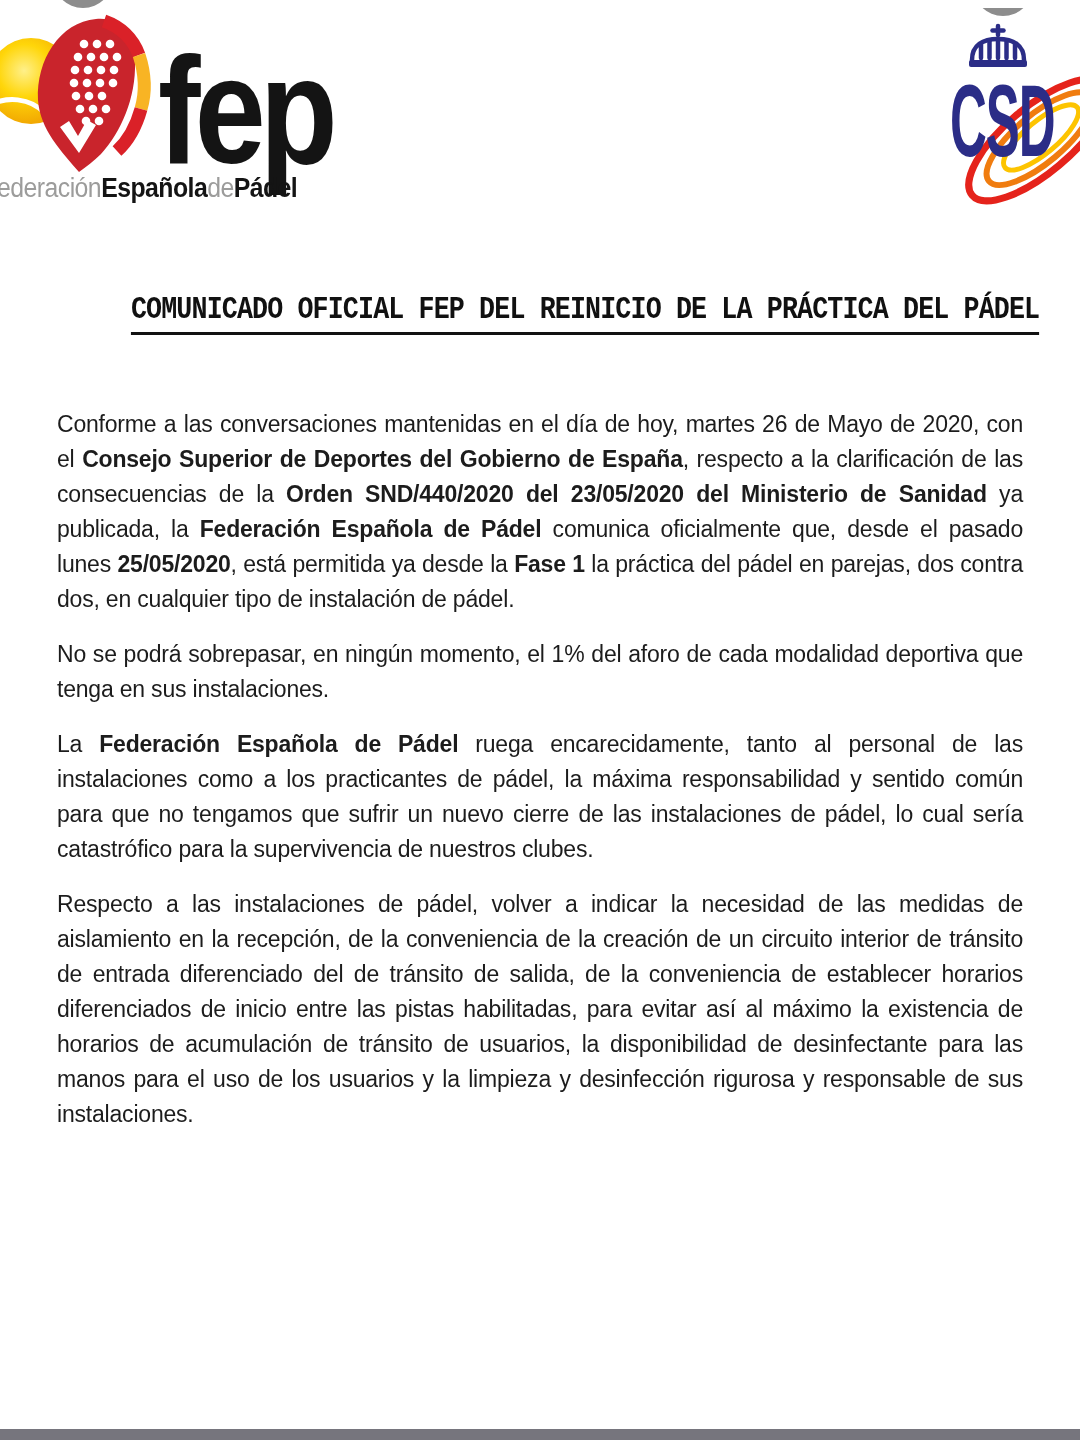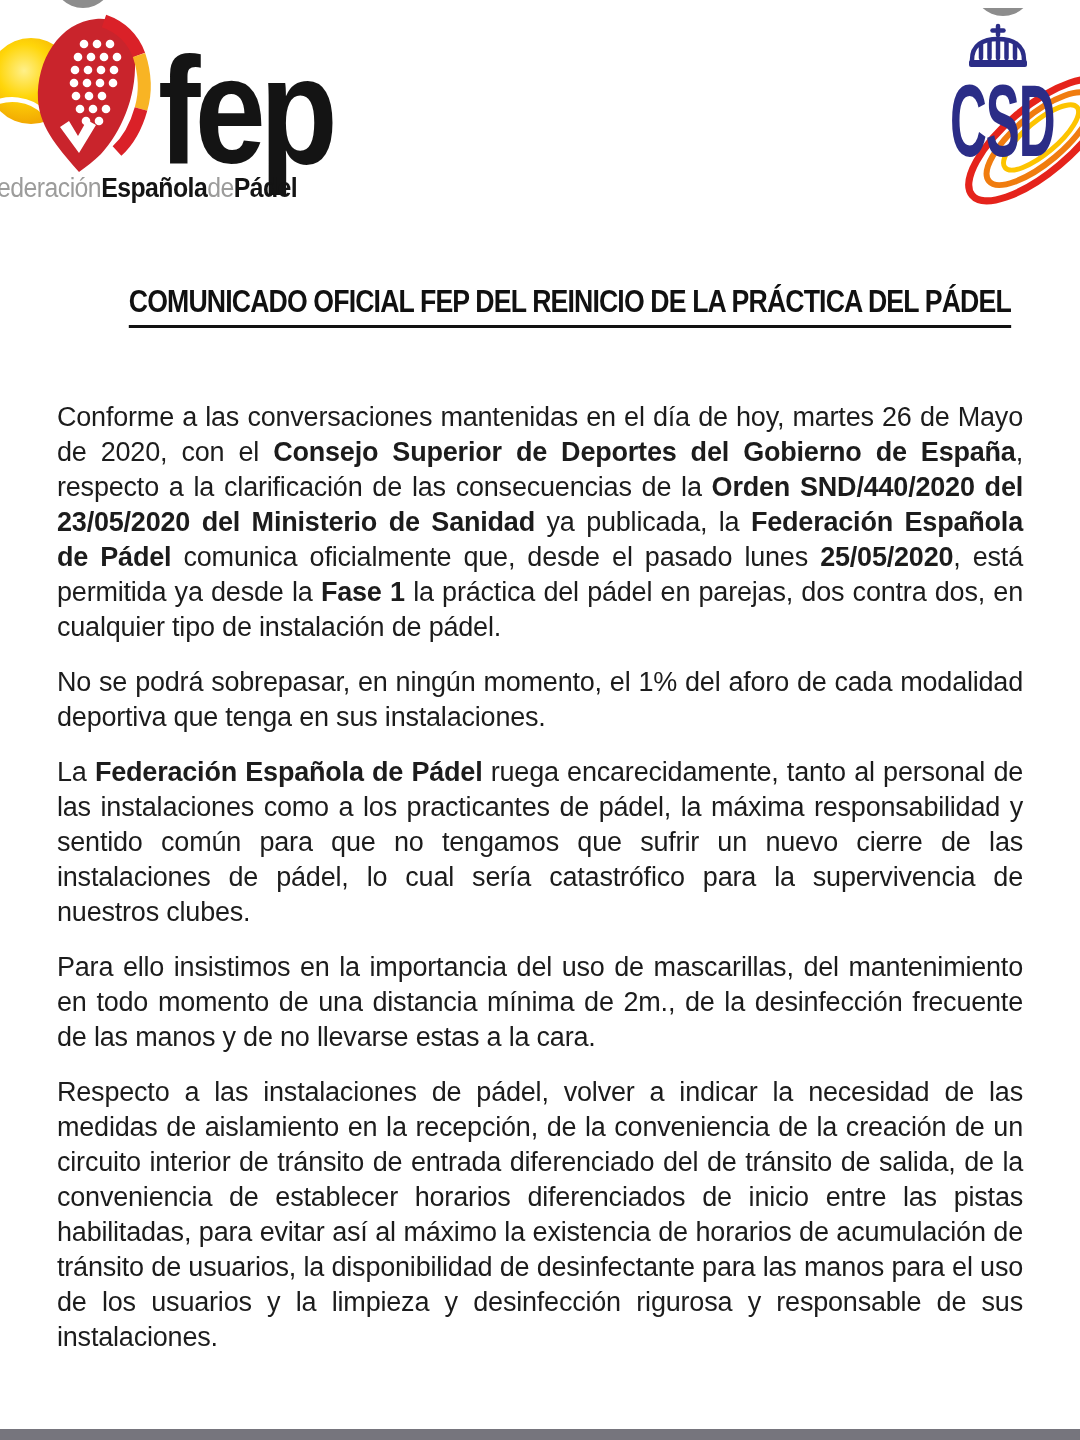--- a/index.html
+++ b/index.html
@@ -27,29 +27,29 @@
   .csd-logo{position:absolute; right:0; top:8px; width:160px; height:215px;}
   .csd-logo svg{position:absolute; left:0; top:0;}
   .csd-acronym{
     position:absolute; left:30px; top:62px; font-size:102px; line-height:102px;
     font-weight:bold; color:var(--csd_navy); letter-spacing:-2px;
     transform:scaleX(.5); transform-origin:0 0; white-space:nowrap;
   }
   
   .doc{position:absolute; left:57px; top:283px; width:966px; color:var(--body_text);}
   .doc h1{
-    margin:0 0 72px 0; text-align:left; font-weight:bold; color:var(--title_color);
+    margin:8px 0 72px 0; text-align:left; font-weight:bold; color:var(--title_color);font-family:Liberation Mono, monospace;
   }
   .doc h1 .title-inner{
     display:inline-block; white-space:nowrap; font-size:31px; letter-spacing:-1px;
     transform:scaleX(.86); transform-origin:50% 50%;
     border-bottom:3px solid var(--title_color); padding-bottom:5px;
   }
   .para{
-    margin:0 0 20px 0; font-size:27px; line-height:35px; letter-spacing:-0.2px;
+    margin:0 0 20px 0; font-size:23px; line-height:35px; letter-spacing:-0.2px;
     text-align:justify; color:var(--body_text);
   }
   .para .b{font-weight:bold;}
   
   .bottom-bar{
     position:absolute; left:0; bottom:0; width:1080px; height:11px;
     background:var(--footer_bar);
   }
 </style>
 </head>
@@ -142,19 +142,18 @@
   </div>
 
   <div class="doc">
     <h1>
       <span class="title-inner">COMUNICADO OFICIAL FEP DEL REINICIO DE LA PRÁCTICA DEL PÁDEL</span>
     </h1>
     <div>
         <p class="para"><span>Conforme a las conversaciones mantenidas en el día de hoy, martes 26 de Mayo de 2020, con el </span><span class="b">Consejo Superior de Deportes del Gobierno de España</span><span>, respecto a la clarificación de las consecuencias de la </span><span class="b">Orden SND/440/2020 del 23/05/2020 del Ministerio de Sanidad</span><span> ya publicada, la </span><span class="b">Federación Española de Pádel</span><span> comunica oficialmente que, desde el pasado lunes </span><span class="b">25/05/2020</span><span>, está permitida ya desde la </span><span class="b">Fase 1</span><span> la práctica del pádel en parejas, dos contra dos, en cualquier tipo de instalación de pádel.</span></p>
         <p class="para"><span>No se podrá sobrepasar, en ningún momento, el 1% del aforo de cada modalidad deportiva que tenga en sus instalaciones.</span></p>
         <p class="para"><span>La </span><span class="b">Federación Española de Pádel</span><span> ruega encarecidamente, tanto al personal de las instalaciones como a los practicantes de pádel, la máxima responsabilidad y sentido común para que no tengamos que sufrir un nuevo cierre de las instalaciones de pádel, lo cual sería catastrófico para la supervivencia de nuestros clubes.</span></p>
-        <p class="para"><span>Para ello insistimos en la importancia del uso de mascarillas, del mantenimiento en todo momento de una distancia mínima de 2m., de la desinfección frecuente de las manos y de no llevarse estas a la cara.</span></p>
         <p class="para"><span>Respecto a las instalaciones de pádel, volver a indicar la necesidad de las medidas de aislamiento en la recepción, de la conveniencia de la creación de un circuito interior de tránsito de entrada diferenciado del de tránsito de salida, de la conveniencia de establecer horarios diferenciados de inicio entre las pistas habilitadas, para evitar así al máximo la existencia de horarios de acumulación de tránsito de usuarios, la disponibilidad de desinfectante para las manos para el uso de los usuarios y la limpieza y desinfección rigurosa y responsable de sus instalaciones.</span></p>
       </div>
   </div>
 
   <div class="bottom-bar"></div>
 </div>
 
 </body></html>

